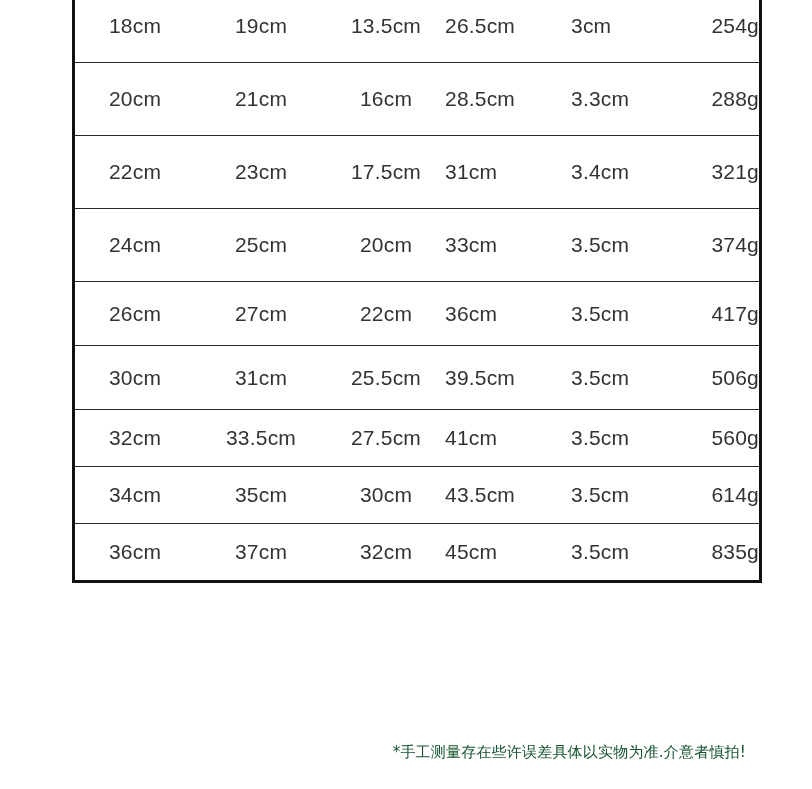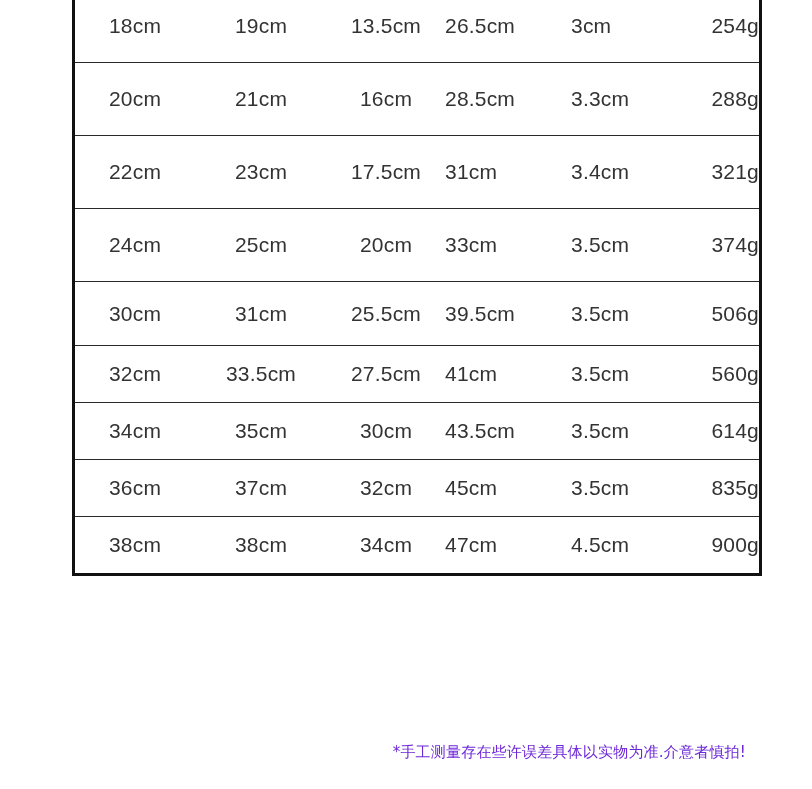--- a/index.html
+++ b/index.html
@@ -69,21 +69,21 @@
   tr.tall td  { height: 72px; }
   tr.mid td   { height: 63px; }
   tr.short td { height: 56px; }
 
   #footnote {
     position: absolute;
     left: 0;
     top: 731px;
     width: 746px;
     text-align: right;
-    color: #6d28d9;
+    color: #14532d;
     font-size: 15px;
     font-weight: 400;
     letter-spacing: 0.2px;
     font-family: "DejaVu Sans", "Liberation Sans", sans-serif;
     white-space: nowrap;
   }
 </style>
 </head>
 <body>
 
@@ -122,20 +122,28 @@
 
         <tr class="tall">
           <td class="c0">24cm</td>
           <td class="c1">25cm</td>
           <td class="c2">20cm</td>
           <td class="c3">33cm</td>
           <td class="c4">3.5cm</td>
           <td class="c5">374g</td>
         </tr>
 
+        <tr class="mid">
+          <td class="c0">26cm</td>
+          <td class="c1">27cm</td>
+          <td class="c2">22cm</td>
+          <td class="c3">36cm</td>
+          <td class="c4">3.5cm</td>
+          <td class="c5">417g</td>
+        </tr>
 
 
         <tr class="mid">
           <td class="c0">30cm</td>
           <td class="c1">31cm</td>
           <td class="c2">25.5cm</td>
           <td class="c3">39.5cm</td>
           <td class="c4">3.5cm</td>
           <td class="c5">506g</td>
         </tr>
@@ -160,28 +168,20 @@
 
         <tr class="short">
           <td class="c0">36cm</td>
           <td class="c1">37cm</td>
           <td class="c2">32cm</td>
           <td class="c3">45cm</td>
           <td class="c4">3.5cm</td>
           <td class="c5">835g</td>
         </tr>
 
-        <tr class="short">
-          <td class="c0">38cm</td>
-          <td class="c1">38cm</td>
-          <td class="c2">34cm</td>
-          <td class="c3">47cm</td>
-          <td class="c4">4.5cm</td>
-          <td class="c5">900g</td>
-        </tr>
 
 
       </tbody>
     </table>
   </div>
 
   <div id="footnote">*手工测量存在些许误差具体以实物为准.介意者慎拍!</div>
 
 </div>
 

